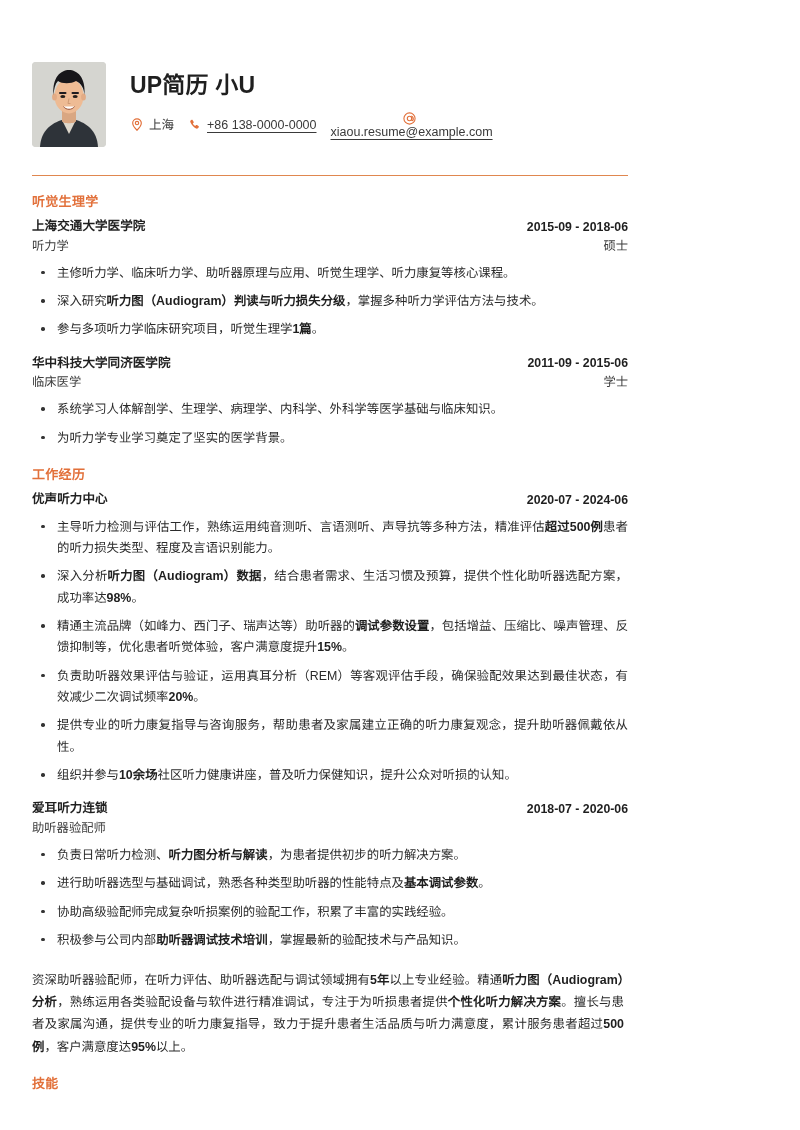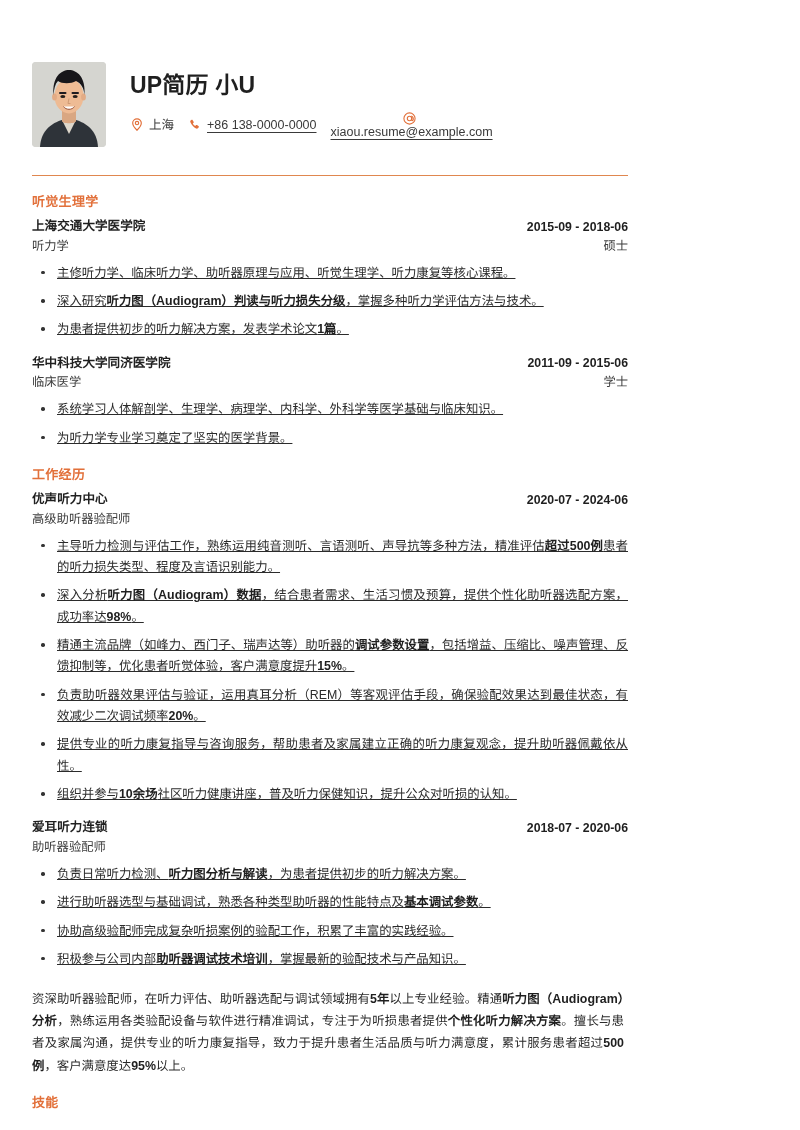--- a/index.html
+++ b/index.html
@@ -142,21 +142,20 @@
     color: #3d3d3d;
     white-space: nowrap;
     padding-left: 16px;
   }
 
   
   ul.bullets {
     list-style: none;
     margin: 7px 0 0 0;
     padding: 0;
-    text-decoration: underline;
   }
   ul.bullets li {
     position: relative;
     padding-left: 25px;
     margin-bottom: 7px;
     font-size: 12.4px;
     line-height: 1.72;
     color: #2b2b2b;
     text-align: justify;
   }
@@ -273,21 +272,21 @@
             <span class="org">上海交通大学医学院</span>
             <span class="date">2015-09 - 2018-06</span>
           </div>
           <div class="entry-row">
             <span class="role">听力学</span>
             <span class="meta">硕士</span>
           </div>
           <ul class="bullets">
             <li><span>主修听力学、临床听力学、助听器原理与应用、听觉生理学、听力康复等核心课程。</span></li>
             <li><span>深入研究</span><b>听力图（Audiogram）判读与听力损失分级</b><span>，掌握多种听力学评估方法与技术。</span></li>
-            <li><span>为患者提供初步的听力解决方案，发表学术论文</span><b>1篇</b><span>。</span></li>
+            <li><span>参与多项听力学临床研究项目，听觉生理学</span><b>1篇</b><span>。</span></li>
           </ul>
         </div>
         <div class="entry">
           <div class="entry-row">
             <span class="org">华中科技大学同济医学院</span>
             <span class="date">2011-09 - 2015-06</span>
           </div>
           <div class="entry-row">
             <span class="role">临床医学</span>
             <span class="meta">学士</span>
@@ -297,24 +296,20 @@
             <li><span>为听力学专业学习奠定了坚实的医学背景。</span></li>
           </ul>
         </div>
       </div>
       <div class="section">
         <div class="section-title">工作经历</div>
         <div class="entry">
           <div class="entry-row">
             <span class="org">优声听力中心</span>
             <span class="date">2020-07 - 2024-06</span>
-          </div>
-          <div class="entry-row">
-            <span class="role">高级助听器验配师</span>
-            <span class="meta"></span>
           </div>
           <ul class="bullets">
             <li><span>主导听力检测与评估工作，熟练运用纯音测听、言语测听、声导抗等多种方法，精准评估</span><b>超过500例</b><span>患者的听力损失类型、程度及言语识别能力。</span></li>
             <li><span>深入分析</span><b>听力图（Audiogram）数据</b><span>，结合患者需求、生活习惯及预算，提供个性化助听器选配方案，成功率达</span><b>98%</b><span>。</span></li>
             <li><span>精通主流品牌（如峰力、西门子、瑞声达等）助听器的</span><b>调试参数设置</b><span>，包括增益、压缩比、噪声管理、反馈抑制等，优化患者听觉体验，客户满意度提升</span><b>15%</b><span>。</span></li>
             <li><span>负责助听器效果评估与验证，运用真耳分析（REM）等客观评估手段，确保验配效果达到最佳状态，有效减少二次调试频率</span><b>20%</b><span>。</span></li>
             <li><span>提供专业的听力康复指导与咨询服务，帮助患者及家属建立正确的听力康复观念，提升助听器佩戴依从性。</span></li>
             <li><span>组织并参与</span><b>10余场</b><span>社区听力健康讲座，普及听力保健知识，提升公众对听损的认知。</span></li>
           </ul>
         </div>

